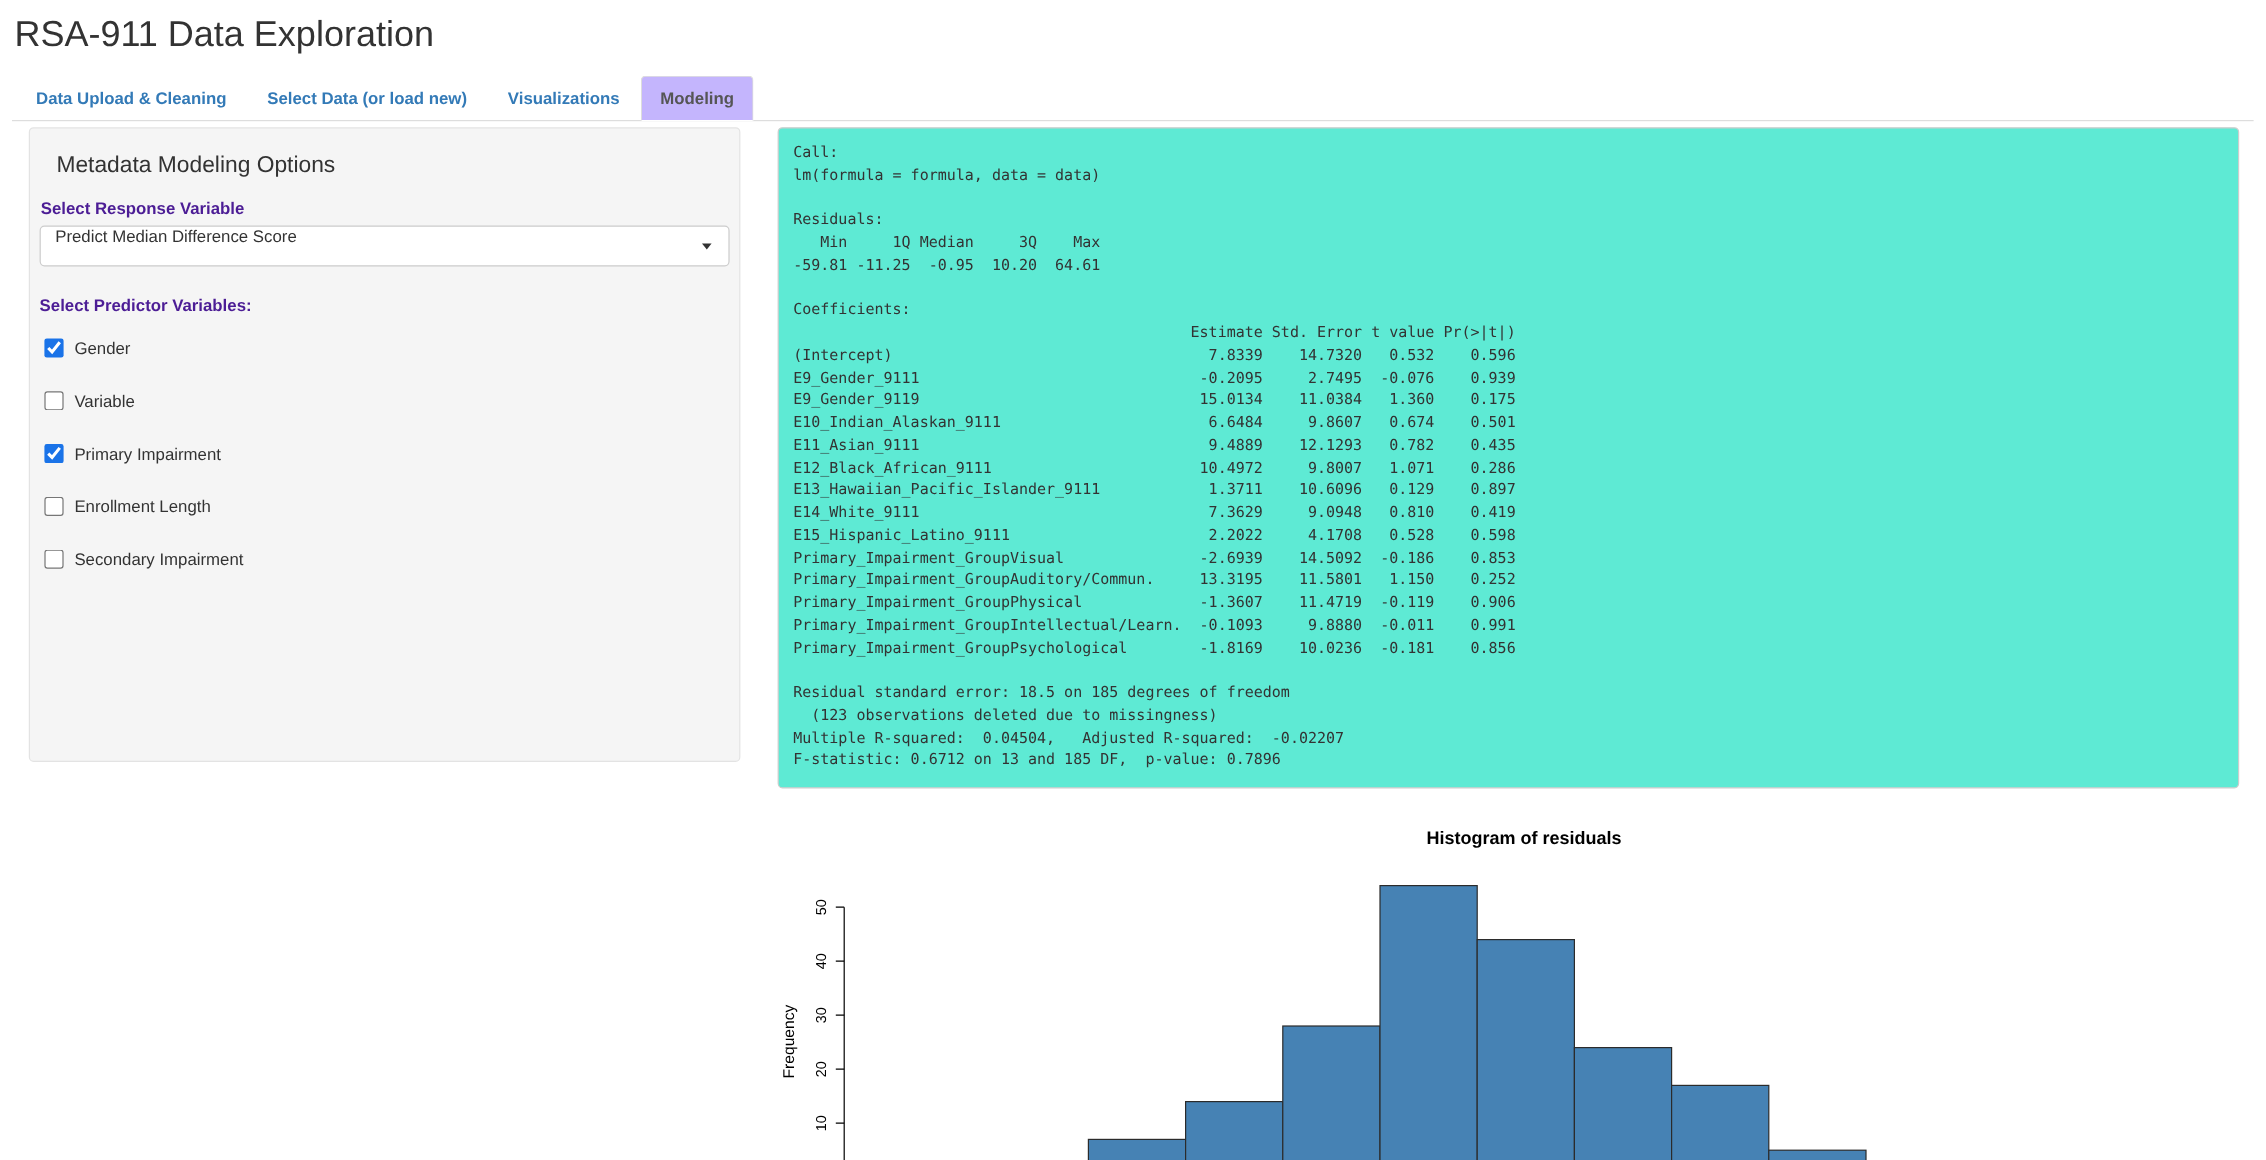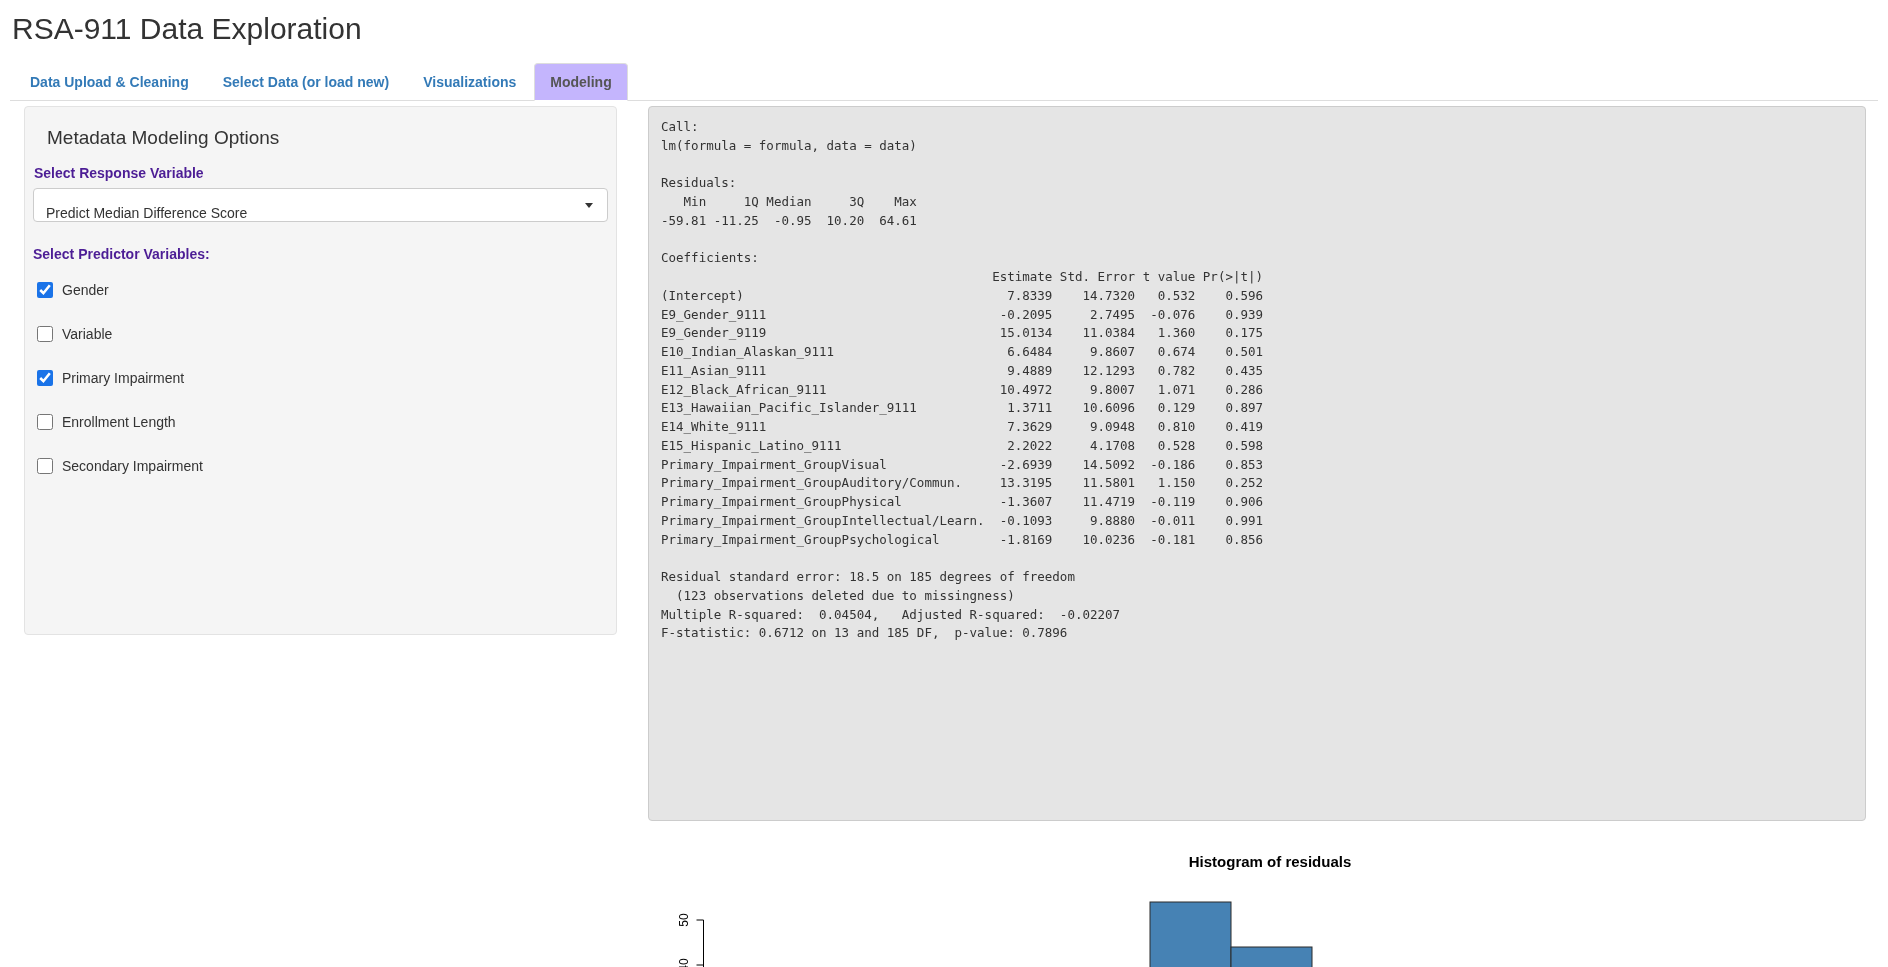--- a/index.html
+++ b/index.html
@@ -28,36 +28,36 @@
     background:#f5f5f5;border:1px solid #e3e3e3;border-radius:4px;
     padding:8px 8px 20px 8px;
   }
   .main{width:1218px;flex:none;}
 
   
   .panel-heading{font-size:19px;font-weight:400;color:#333;margin:12px 0 16px 14px;}
   .control-label{display:block;font-size:14px;font-weight:700;color:#4c1d95;margin:0 0 7px 1px;}
   .select-box{
     position:relative;height:34px;box-sizing:border-box;background:#fff;
-    border:1px solid #ccc;border-radius:4px;display:flex;align-items:flex-end;
+    border:1px solid #ccc;border-radius:4px;display:flex;align-items:flex-start;
     padding:0 26px 0 12px;font-size:14px;color:#333;cursor:pointer;margin-bottom:24px;
   }
   .caret{
     position:absolute;right:14px;top:14px;width:0;height:0;
     border-left:4px solid transparent;border-right:4px solid transparent;border-top:5px solid #333;
   }
   .predictor-section{margin-left:0;}
   .predictor-section .control-label{margin:0 0 20px 0;}
   .checkbox-item{display:flex;align-items:center;margin:0 0 28px 4px;font-size:14px;color:#333;cursor:pointer;}
   .checkbox-item input{width:16px;height:16px;margin:0 9px 0 0;accent-color:#1a73e8;cursor:pointer;}
 
   
   .model-output{
-    box-sizing:border-box;width:1218px;height:715px;margin:0;overflow:hidden;
-    background:#e5e5e5;border:1px solid #ccc;border-radius:4px;padding:11px 12px;
+    box-sizing:border-box;width:1218px;height:551px;margin:0;overflow:hidden;
+    background:#5eead4;border:1px solid #ccc;border-radius:4px;padding:11px 12px;
     font-family:"DejaVu Sans Mono","Liberation Mono",monospace;
     font-size:12.5px;line-height:1.5;color:#333;white-space:pre;
   }
 
   
   .plot-wrap{margin-top:6px;}
   .plot-wrap svg{display:block;}
 </style>
 </head>
 <body>

